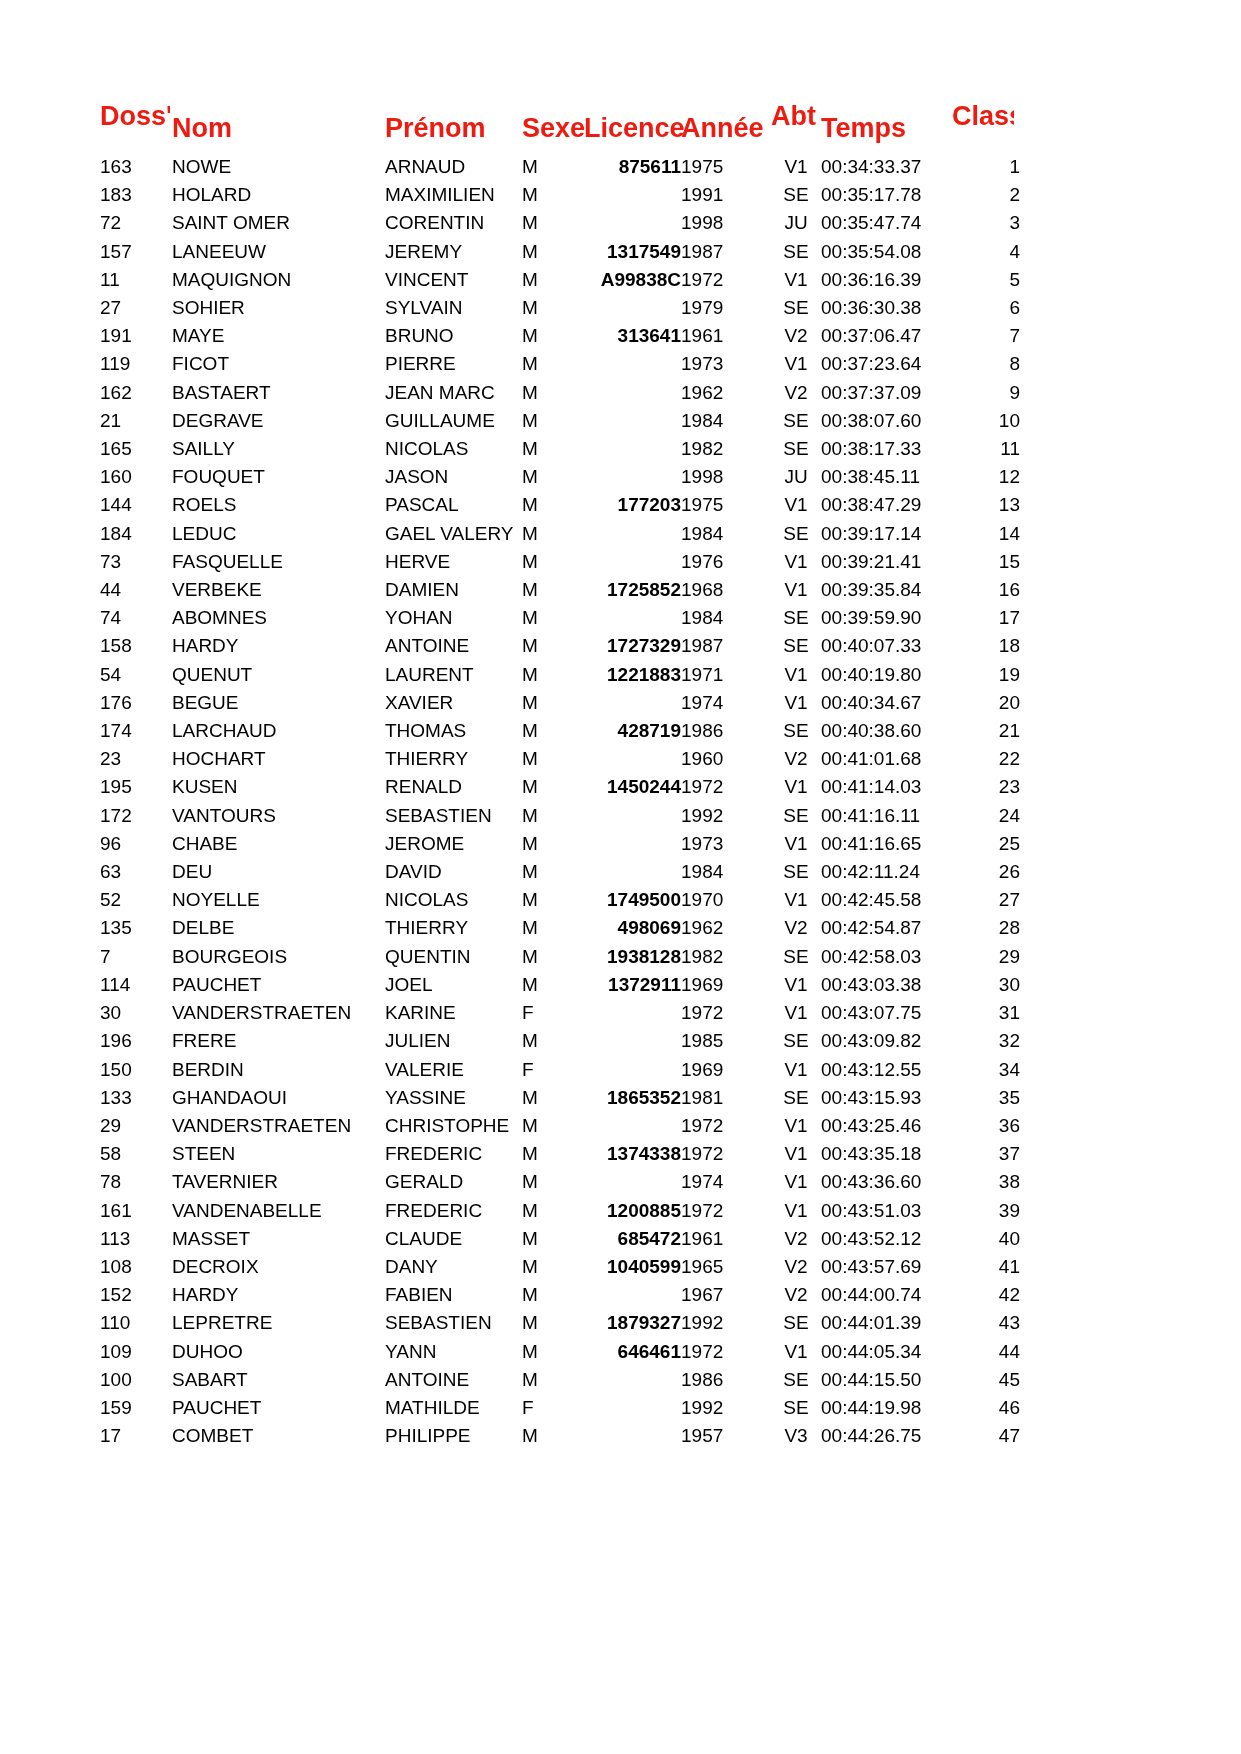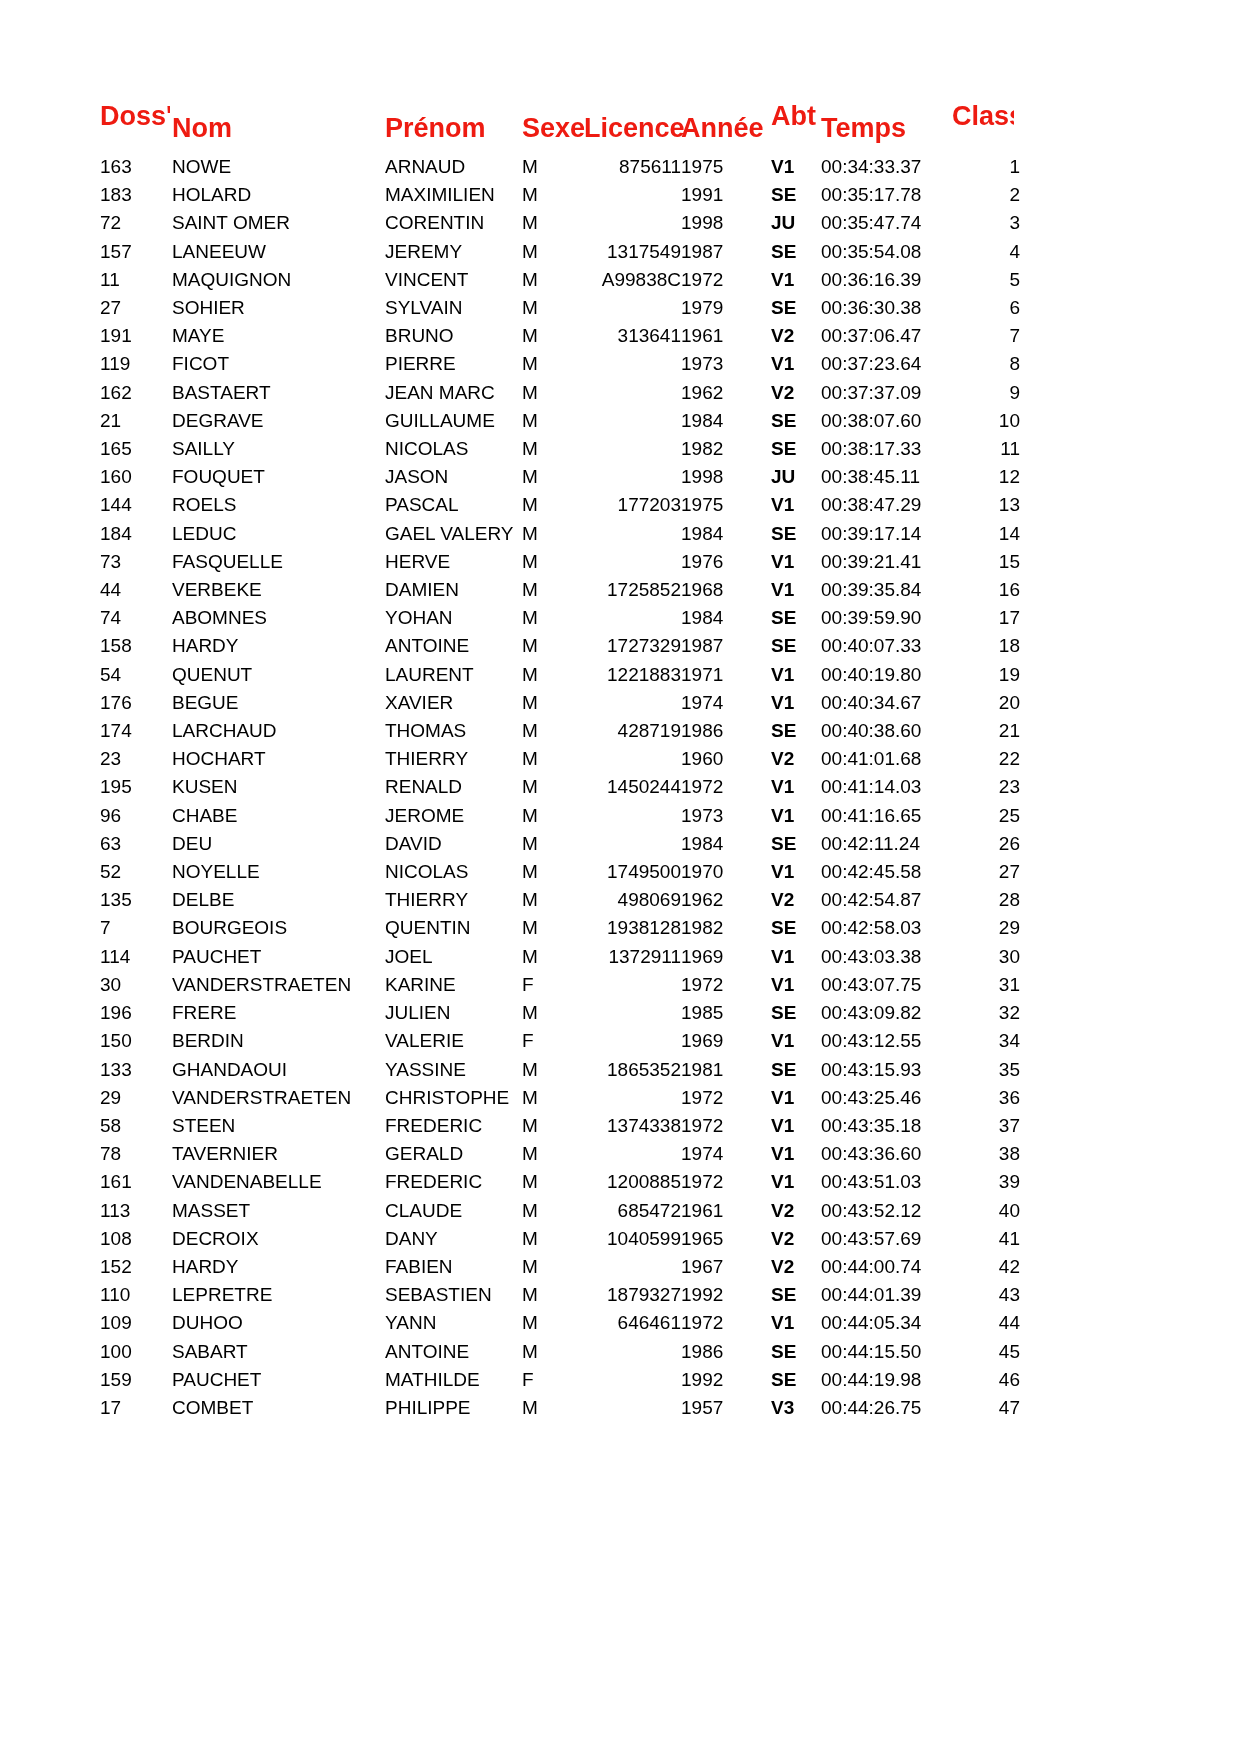--- a/index.html
+++ b/index.html
@@ -68,23 +68,23 @@
   th.h-annee  { text-align: left; padding-left: 0px; }
   th.h-abbr   { text-align: left; padding-left: 0px; }
   th.h-temps  { text-align: left; padding-left: 0px; }
   th.h-class  { text-align: left; padding-left: 8px; }
 
   
   td.d-doss   { text-align: left;  padding-left: 2px;  }
   td.d-nom    { text-align: left;  padding-left: 0px;  }
   td.d-prenom { text-align: left;  padding-left: 0px;  }
   td.d-sexe   { text-align: left;  padding-left: 2px;  }
-  td.d-lic    { text-align: right; padding-right: 4px; }
+  td.d-lic    { text-align: right; padding-right: 4px; font-weight: bold; }
   td.d-annee  { text-align: left;  padding-left: 2px;  }
-  td.d-abbr   { text-align: left;  padding-left: 0px; font-weight: bold;  }
+  td.d-abbr   { text-align: center;  padding-left: 0px;  }
   td.d-temps  { text-align: left;  padding-left: 0px;  }
   td.d-class  { text-align: right; padding-right: 20px;}
 
   
   th.h-abbr span {
     display: inline-block;
     max-width: 46px;
     overflow: hidden;
     white-space: nowrap;
   }
@@ -378,20 +378,31 @@
           <td class="d-nom">KUSEN</td>
           <td class="d-prenom">RENALD</td>
           <td class="d-sexe">M</td>
           <td class="d-lic">1450244</td>
           <td class="d-annee">1972</td>
           <td class="d-abbr">V1</td>
           <td class="d-temps">00:41:14.03</td>
           <td class="d-class">23</td>
         </tr>
         <tr>
+          <td class="d-doss">172</td>
+          <td class="d-nom">VANTOURS</td>
+          <td class="d-prenom">SEBASTIEN</td>
+          <td class="d-sexe">M</td>
+          <td class="d-lic"></td>
+          <td class="d-annee">1992</td>
+          <td class="d-abbr">SE</td>
+          <td class="d-temps">00:41:16.11</td>
+          <td class="d-class">24</td>
+        </tr>
+        <tr>
           <td class="d-doss">96</td>
           <td class="d-nom">CHABE</td>
           <td class="d-prenom">JEROME</td>
           <td class="d-sexe">M</td>
           <td class="d-lic"></td>
           <td class="d-annee">1973</td>
           <td class="d-abbr">V1</td>
           <td class="d-temps">00:41:16.65</td>
           <td class="d-class">25</td>
         </tr>

